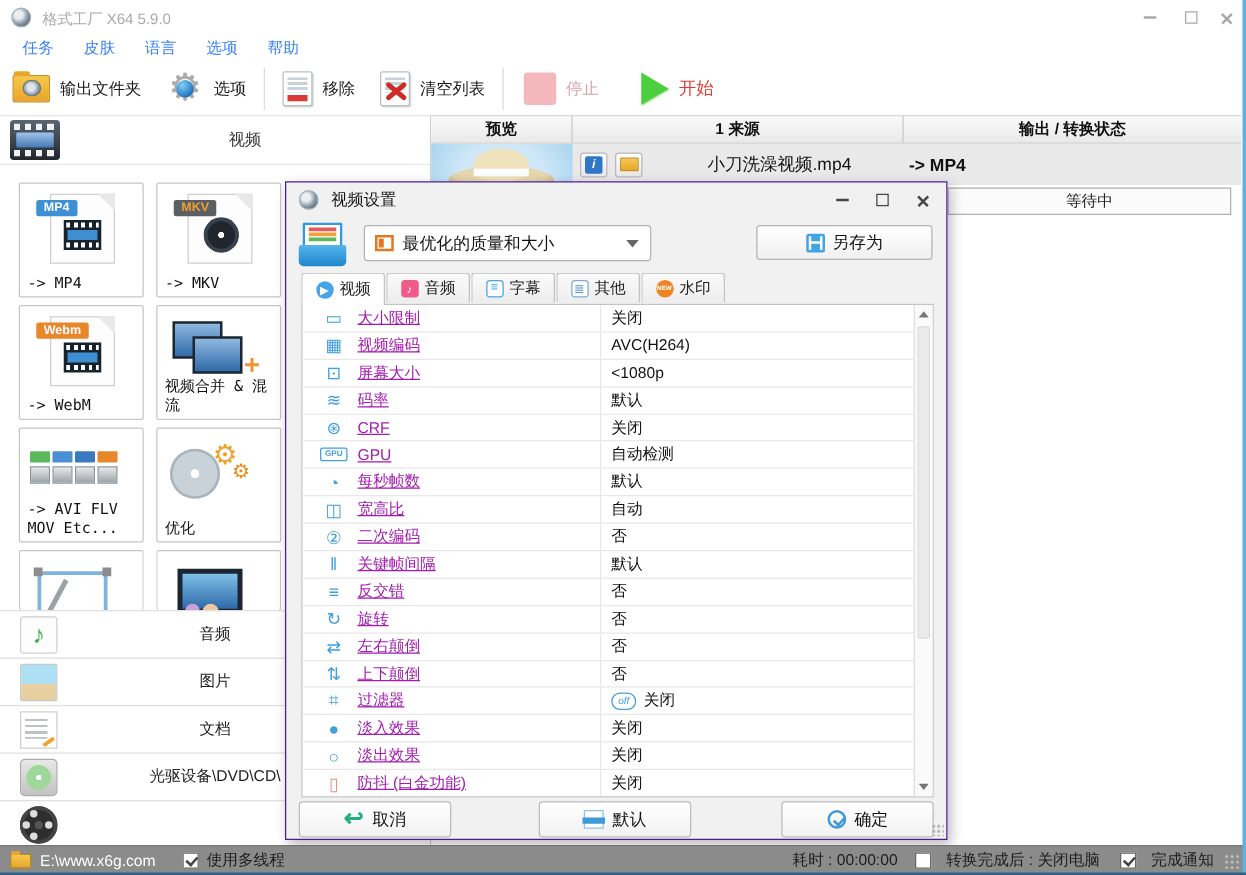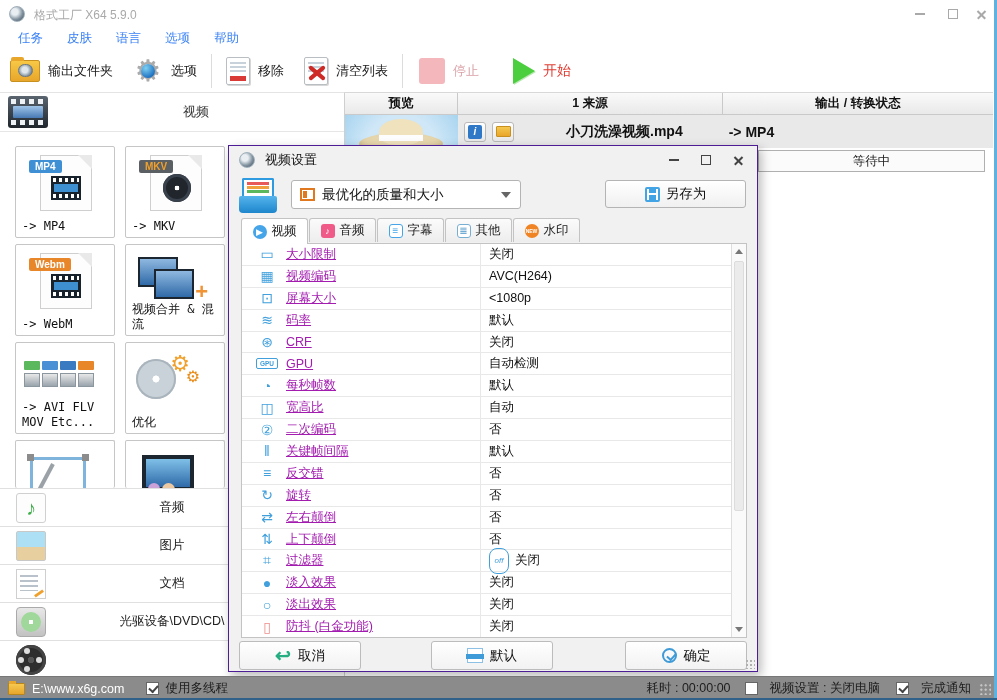--- a/index.html
+++ b/index.html
@@ -114,21 +114,21 @@
   #qheader .col { display:flex; align-items:center; justify-content:center; font-weight:bold; font-size:12.5px; color:#111; border-right:1px solid #c9c9c9; }
   #qheader .c1 { width:113px; } #qheader .c2 { width:265px; } #qheader .c3 { width:270px; border-right:none; }
   #filerow { left:0; top:23px; width:648px; height:33px; background:#e9e9e9; display:flex; align-items:center; }
   #thumb { position:relative; width:113px; height:33px; background:radial-gradient(circle at 50% 110%, #cfe7f7 0 55%, #a8d4ef 100%); overflow:hidden; flex:0 0 auto; }
   #thumb .brim { position:absolute; left:14px; top:18px; width:84px; height:22px; border-radius:50%; background:#e7d7ae; box-shadow:inset 0 -4px 6px #cdb98a; }
   #thumb .crown { position:absolute; left:34px; top:4px; width:44px; height:26px; border-radius:50% 50% 40% 40%; background:#efe2bd; }
   #thumb .band { position:absolute; left:34px; top:20px; width:44px; height:6px; background:#fdfdfd; }
   .sq-ic { width:22px; height:20px; border:1px solid #b9b9b9; border-radius:3px; background:linear-gradient(#fff,#e8e8e8); display:flex; align-items:center; justify-content:center; margin-left:6px; }
   .info-in { width:14px; height:14px; background:#2f78c8; color:#fff; border-radius:2px; font-size:10px; font-weight:bold; font-style:italic; text-align:center; line-height:14px; }
   .fold-in { width:15px; height:11px; background:linear-gradient(#f5c850,#e8a62a); border:1px solid #c8901f; border-radius:1px; position:relative; }
-  #fname { font-size:14px; font-weight:bold; color:#111; margin-left:52px; }
+  #fname { font-size:14px; font-weight:normal; color:#111; margin-left:52px; }
   #ftarget { font-size:14px; font-weight:bold; color:#111; margin-left:46px; }
   #waitbox { left:413px; top:58px; width:227px; height:22px; border:1px solid #b0b0b0; background:#fbfbfb; display:flex; align-items:center; justify-content:center; font-size:12.5px; color:#222; }
 
   
   #dialog { left:228px; top:145px; width:530px; height:527px; background:#f1f1f1; border:1px solid #4c1d95; box-shadow:3px 4px 10px rgba(0,0,0,.28); z-index:50; }
   #dlg-titlebar { left:0; top:0; width:528px; height:28px; display:flex; align-items:center; }
   #dlg-icon { margin-left:10px; width:16px; height:16px; border-radius:8px; background:radial-gradient(circle at 35% 35%, #e8eef2 0 25%, #7f8f9c 60%, #3c4c58 100%); border:1px solid #9fb0bc; }
   #dlg-title { margin-left:10px; font-size:13px; color:#111; }
   .dwinbtn { width:26px; height:18px; display:flex; align-items:center; justify-content:center; }
   .dwinbtn .minline { border-color:#444; } .dwinbtn .maxbox { border-color:#444; }
@@ -165,21 +165,21 @@
   #settings-list { left:12px; top:97px; width:506px; height:395px; background:#fff; border:1px solid #c3c3c3; display:flex; }
   #rows { flex:1; display:flex; flex-direction:column; }
   .srow { flex:1; display:flex; align-items:center; border-bottom:1px solid #e8e8e8; position:relative; }
   .srow:last-child { border-bottom:none; }
   .srow:before { content:""; position:absolute; left:238px; top:0; bottom:0; width:1px; background:#e8e8e8; }
   .ric { width:22px; margin-left:14px; text-align:center; font-size:14px; color:#41a0dc; flex:0 0 auto; }
   .rlabel { margin-left:8px; font-size:12.5px; color:#a21caf;text-decoration:underline; }
   .rvalue { position:absolute; left:247px; font-size:12.5px; color:#111; display:flex; align-items:center; gap:6px; }
   .gpu-g { font-size:6.5px !important; border:1px solid #41a0dc; border-radius:2px; padding:1px 0; font-weight:bold; }
   .red-g { color:#ef8c8c !important; }
-  .offpill { display:inline-flex; align-items:center; justify-content:center; width:20px; height:26px; border:1.5px solid #41a0dc; border-radius:8px; color:#41a0dc; font-size:8px; font-style:italic; }
+  .offpill { display:inline-flex; align-items:center; justify-content:center; width:20px; height:14px; border:1.5px solid #41a0dc; border-radius:8px; color:#41a0dc; font-size:8px; font-style:italic; }
   #vsb { width:15px; border-left:1px solid #dedede; background:#fafafa; display:flex; flex-direction:column; }
   .sb-arrow { height:15px; display:flex; align-items:center; justify-content:center; }
   .sb-up { width:0; height:0; border-left:4px solid transparent; border-right:4px solid transparent; border-bottom:5px solid #777; }
   .sb-down { width:0; height:0; border-left:4px solid transparent; border-right:4px solid transparent; border-top:5px solid #777; }
   #sb-track { flex:1; position:relative; }
   #sb-thumb { position:absolute; left:2px; top:2px; width:10px; height:250px; background:#ebebeb; border:1px solid #dcdcdc; border-radius:2px; }
 
   .dlg-btn { position:absolute; top:495px; width:122px; height:29px; background:linear-gradient(#fff,#f2f2f2); border:1px solid #bcbcbc; border-radius:3px; display:flex; align-items:center; justify-content:center; gap:7px; font-size:13.5px; color:#111; }
   .cancel-arrow { color:#25ae82; font-size:19px; font-weight:bold; line-height:14px; }
   .default-ic { position:relative; width:16px; height:15px; background:#fff; border:1px solid #8cc0e4; }
@@ -589,18 +589,18 @@
 <div class="abs" id="statusbar">
   <span class="s-folder"></span>
   <span id="s-path">E:\www.x6g.com</span>
   <span id="s-mt">
     <span class="chk on"></span>
     <span class="s-lbl">使用多线程</span>
   </span>
   <span id="s-right">
     <span id="s-elapsed">耗时 : 00:00:00</span>
     <span class="chk"></span>
-    <span class="s-lbl">视频设置 : 关闭电脑</span>
+    <span class="s-lbl">转换完成后 : 关闭电脑</span>
     <span class="chk on" style="margin-left:10px"></span>
     <span class="s-lbl">完成通知</span>
   </span>
   <span id="s-grip"></span>
 </div>
 
 </body></html>

